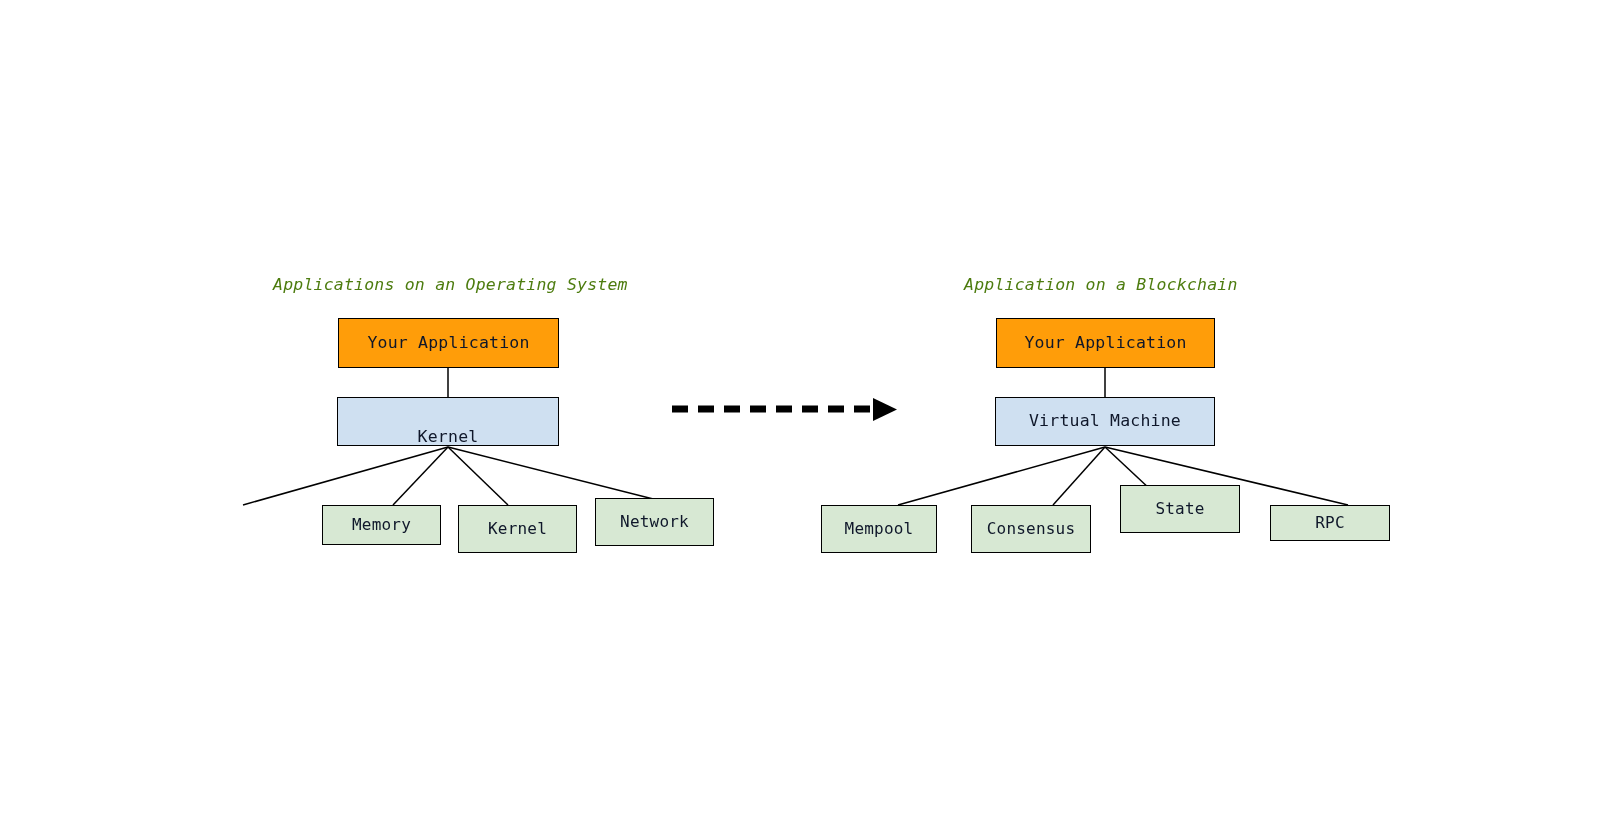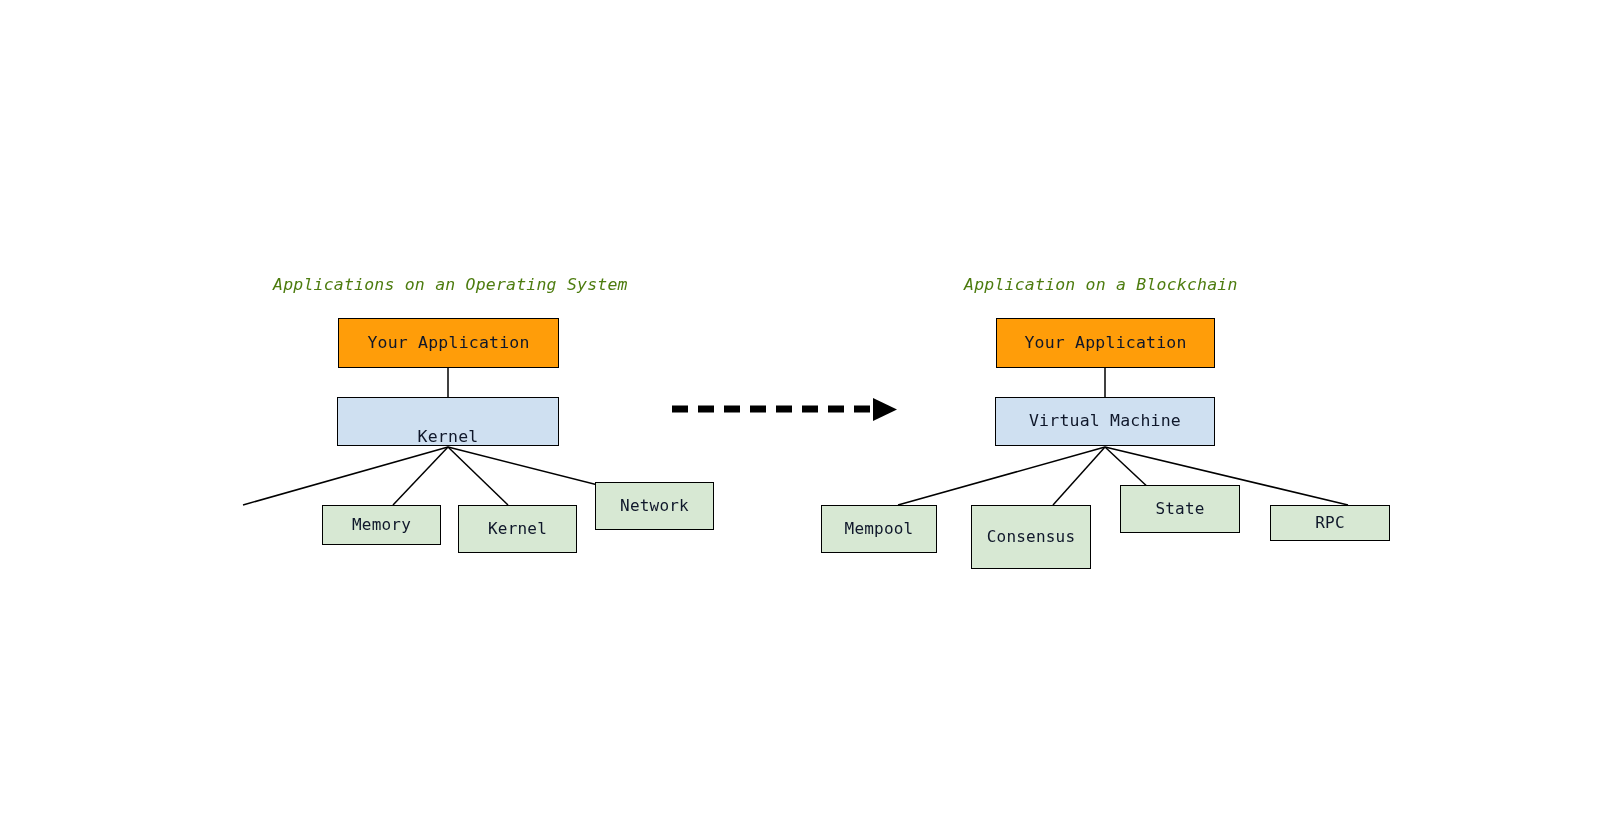--- a/index.html
+++ b/index.html
@@ -101,39 +101,39 @@
 
 
   <div class="node leaf" style="left:322px; top:505px; width:119px; height:40px;">
     <span>Memory</span>
   </div>
 
   <div class="node leaf" style="left:458px; top:505px; width:119px; height:48px;">
     <span>Kernel</span>
   </div>
 
-  <div class="node leaf" style="left:595px; top:482px; width:119px; height:48px;">
+  <div class="node leaf" style="left:595px; top:498px; width:119px; height:48px;">
     <span>Network</span>
   </div>
 
   <div class="group-title" style="left:964px; top:277px;">Application on a Blockchain</div>
 
   <div class="node app" style="left:996px; top:318px; width:219px; height:50px;">
     <span>Your Application</span>
   </div>
 
   <div class="node layer" style="left:995px; top:397px; width:220px; height:49px;">
     <span>Virtual Machine</span>
   </div>
 
   <div class="node leaf" style="left:821px; top:505px; width:116px; height:48px;">
     <span>Mempool</span>
   </div>
 
-  <div class="node leaf" style="left:971px; top:505px; width:120px; height:64px;">
+  <div class="node leaf" style="left:971px; top:505px; width:120px; height:48px;">
     <span>Consensus</span>
   </div>
 
   <div class="node leaf" style="left:1120px; top:485px; width:120px; height:48px;">
     <span>State</span>
   </div>
 
   <div class="node leaf" style="left:1270px; top:505px; width:120px; height:36px;">
     <span>RPC</span>
   </div>

